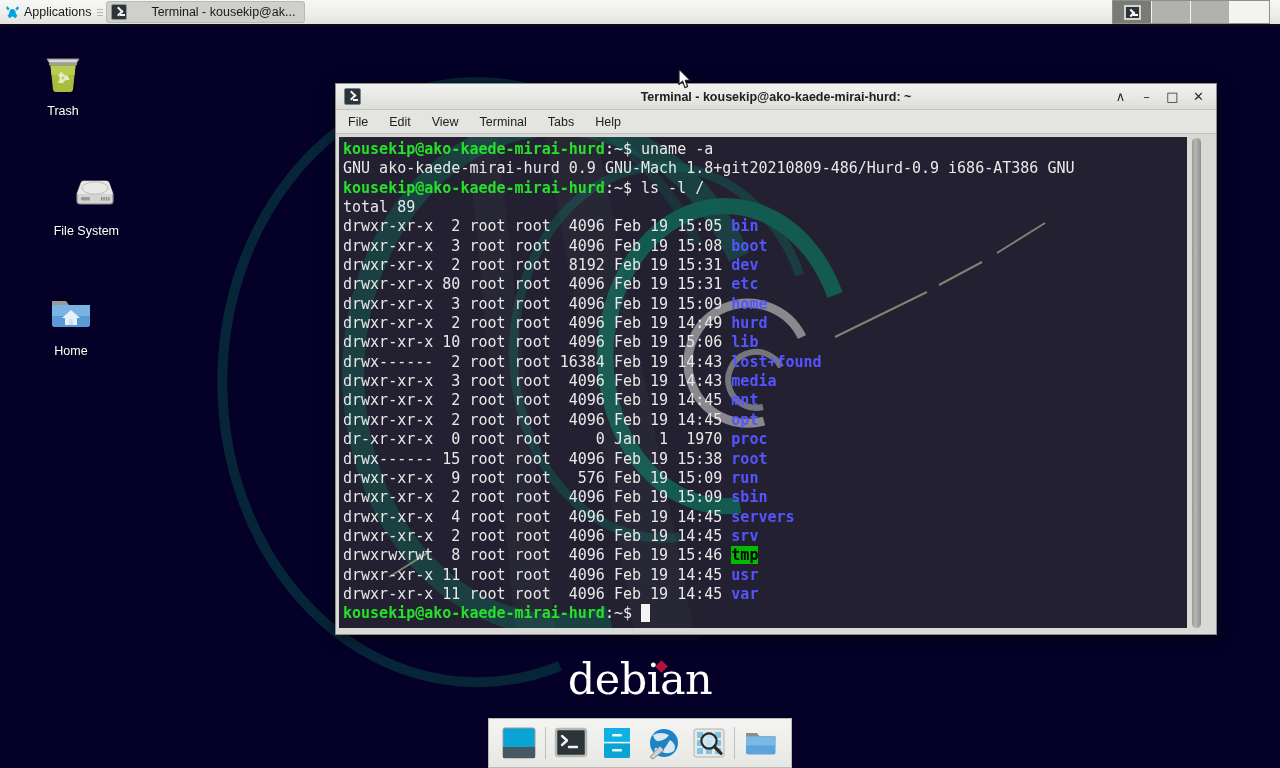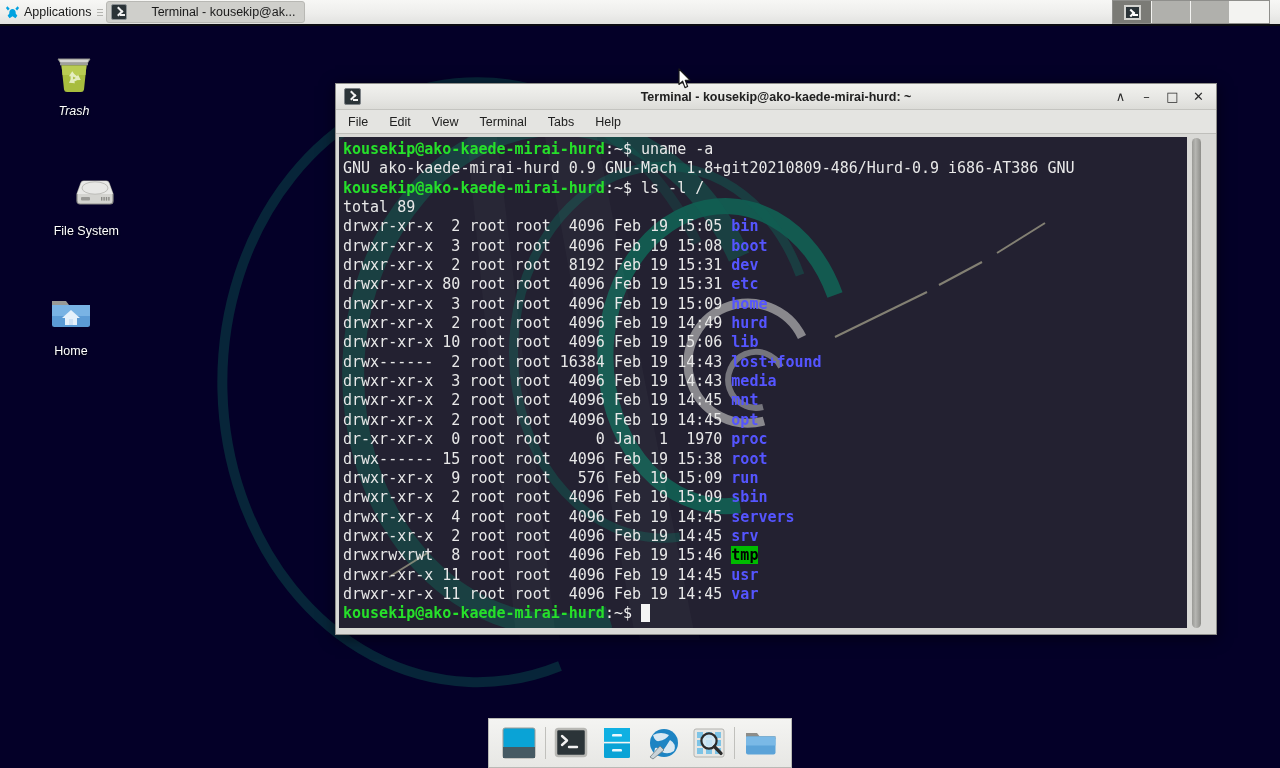--- a/index.html
+++ b/index.html
@@ -144,21 +144,21 @@
     display: flex; flex-direction: column; align-items: center;
     text-align: center;
   }
   .desk-icon .glyph { width: 48px; height: 48px; }
   .desk-icon .caption {
     margin-top: 7px;
     font-size: 12.5px; color: #ffffff;
     text-shadow: 0 1px 2px rgba(0,0,0,.9);
     line-height: 1.1;
   }
-  #icon-trash { left: 26px; top: 50px; font-style: italic; }
+  #icon-trash { left: 15px; top: 50px; }
   #icon-filesystem { left: 23px; top: 170px; align-items: flex-end; }
   #icon-home { left: 23px; top: 290px; }
 
   
   #terminal-window {
     position: absolute;
     left: 335px; top: 83px;
     width: 882px; height: 552px;
     background: #c4b5fd;
     border: 1px solid #8e8e8a;
@@ -331,20 +331,24 @@
       <g stroke="#b9b79a" stroke-opacity="0.75" stroke-width="2" fill="none">
         <line x1="392" y1="570" x2="432" y2="545"></line>
       </g>
 
       <g fill="#ffffff" fill-opacity="0.035">
         <polygon points="548,130 600,130 700,640 640,640"></polygon>
         <polygon points="470,130 500,130 560,640 520,640"></polygon>
       </g>
     </g>
   </svg>
+  <div class="debian-word">
+    <span>debian</span>
+    <span class="dot"></span>
+  </div>
 </div>
 
 <div id="top-panel">
 
   <div class="panel-applications">
     <svg class="xfce-mouse" viewBox="0 0 16 16">
       <path fill="#00a2e0" d="M2.6 1.2 L5 4.0 L3.1 5.8 L1.0 3.3 Z M13.4 1.2 L11 4.0 L12.9 5.8 L15 3.3 Z
                               M8 4.3 C9.9 4.3 11.4 5.8 11.4 7.8 L11.4 9.0 L13.2 11.4 L11.1 14.2
                               L8 12.0 L4.9 14.2 L2.8 11.4 L4.6 9.0 L4.6 7.8 C4.6 5.8 6.1 4.3 8 4.3 Z"></path>
     </svg>

